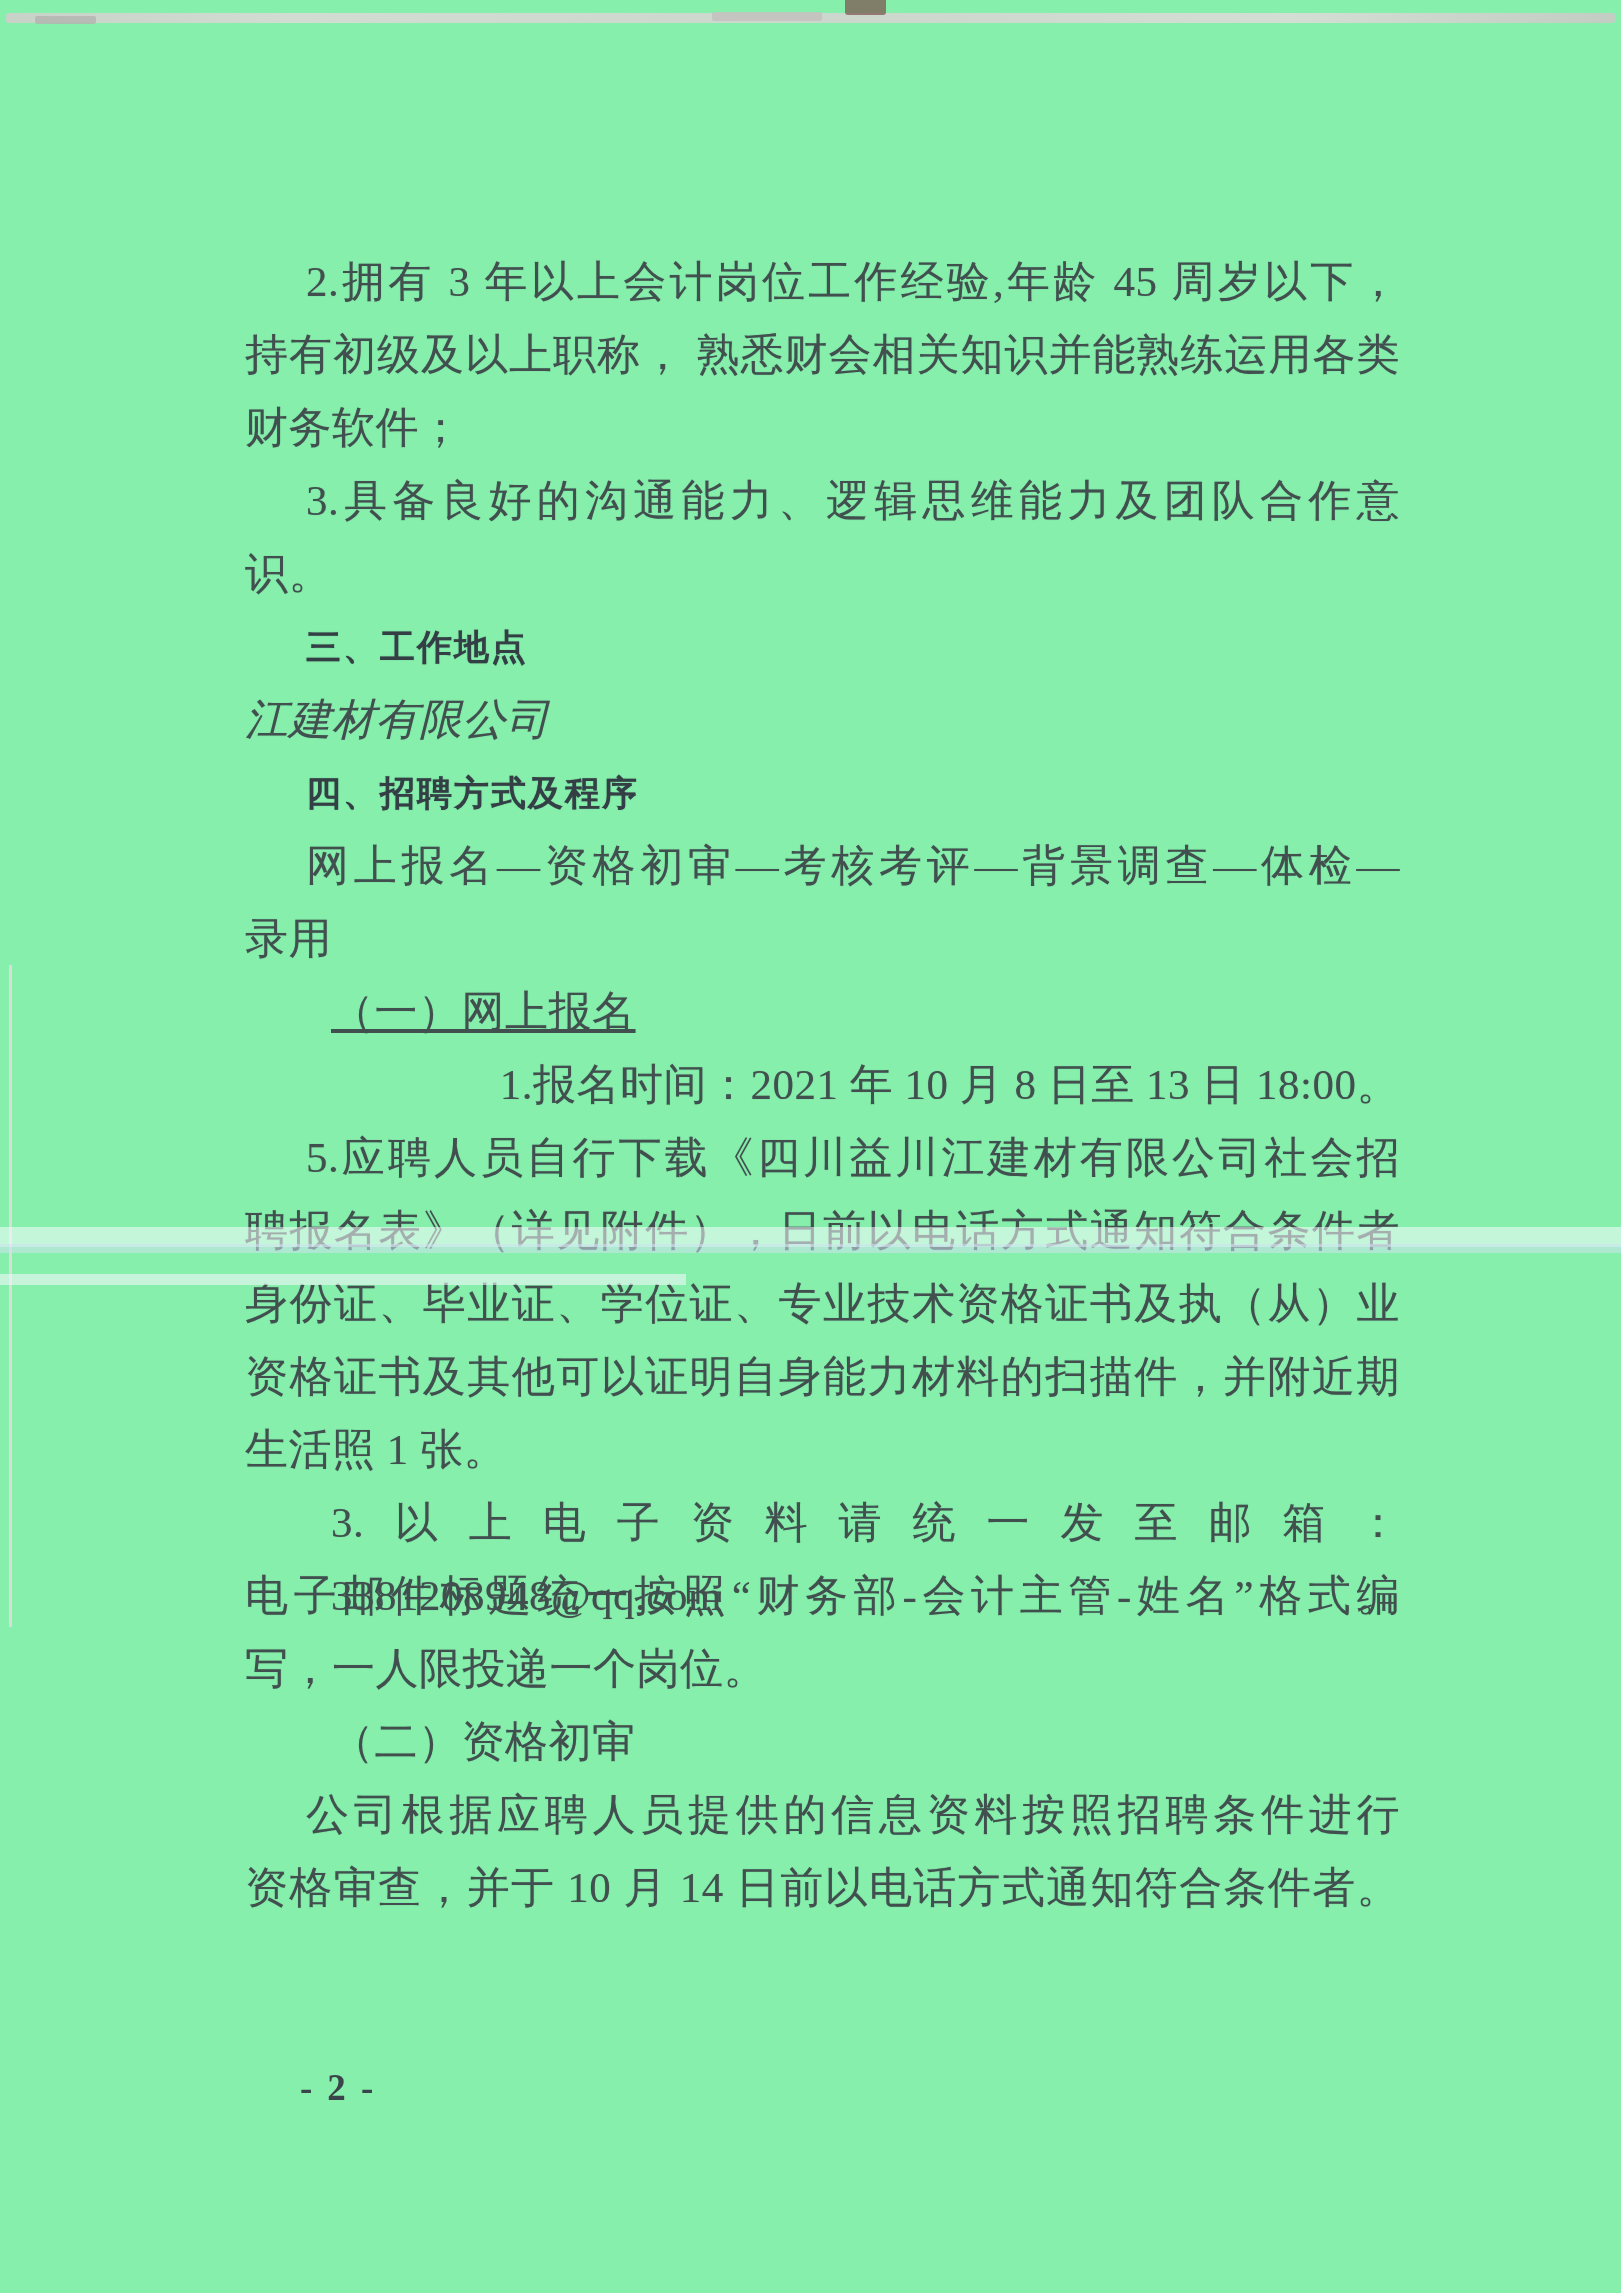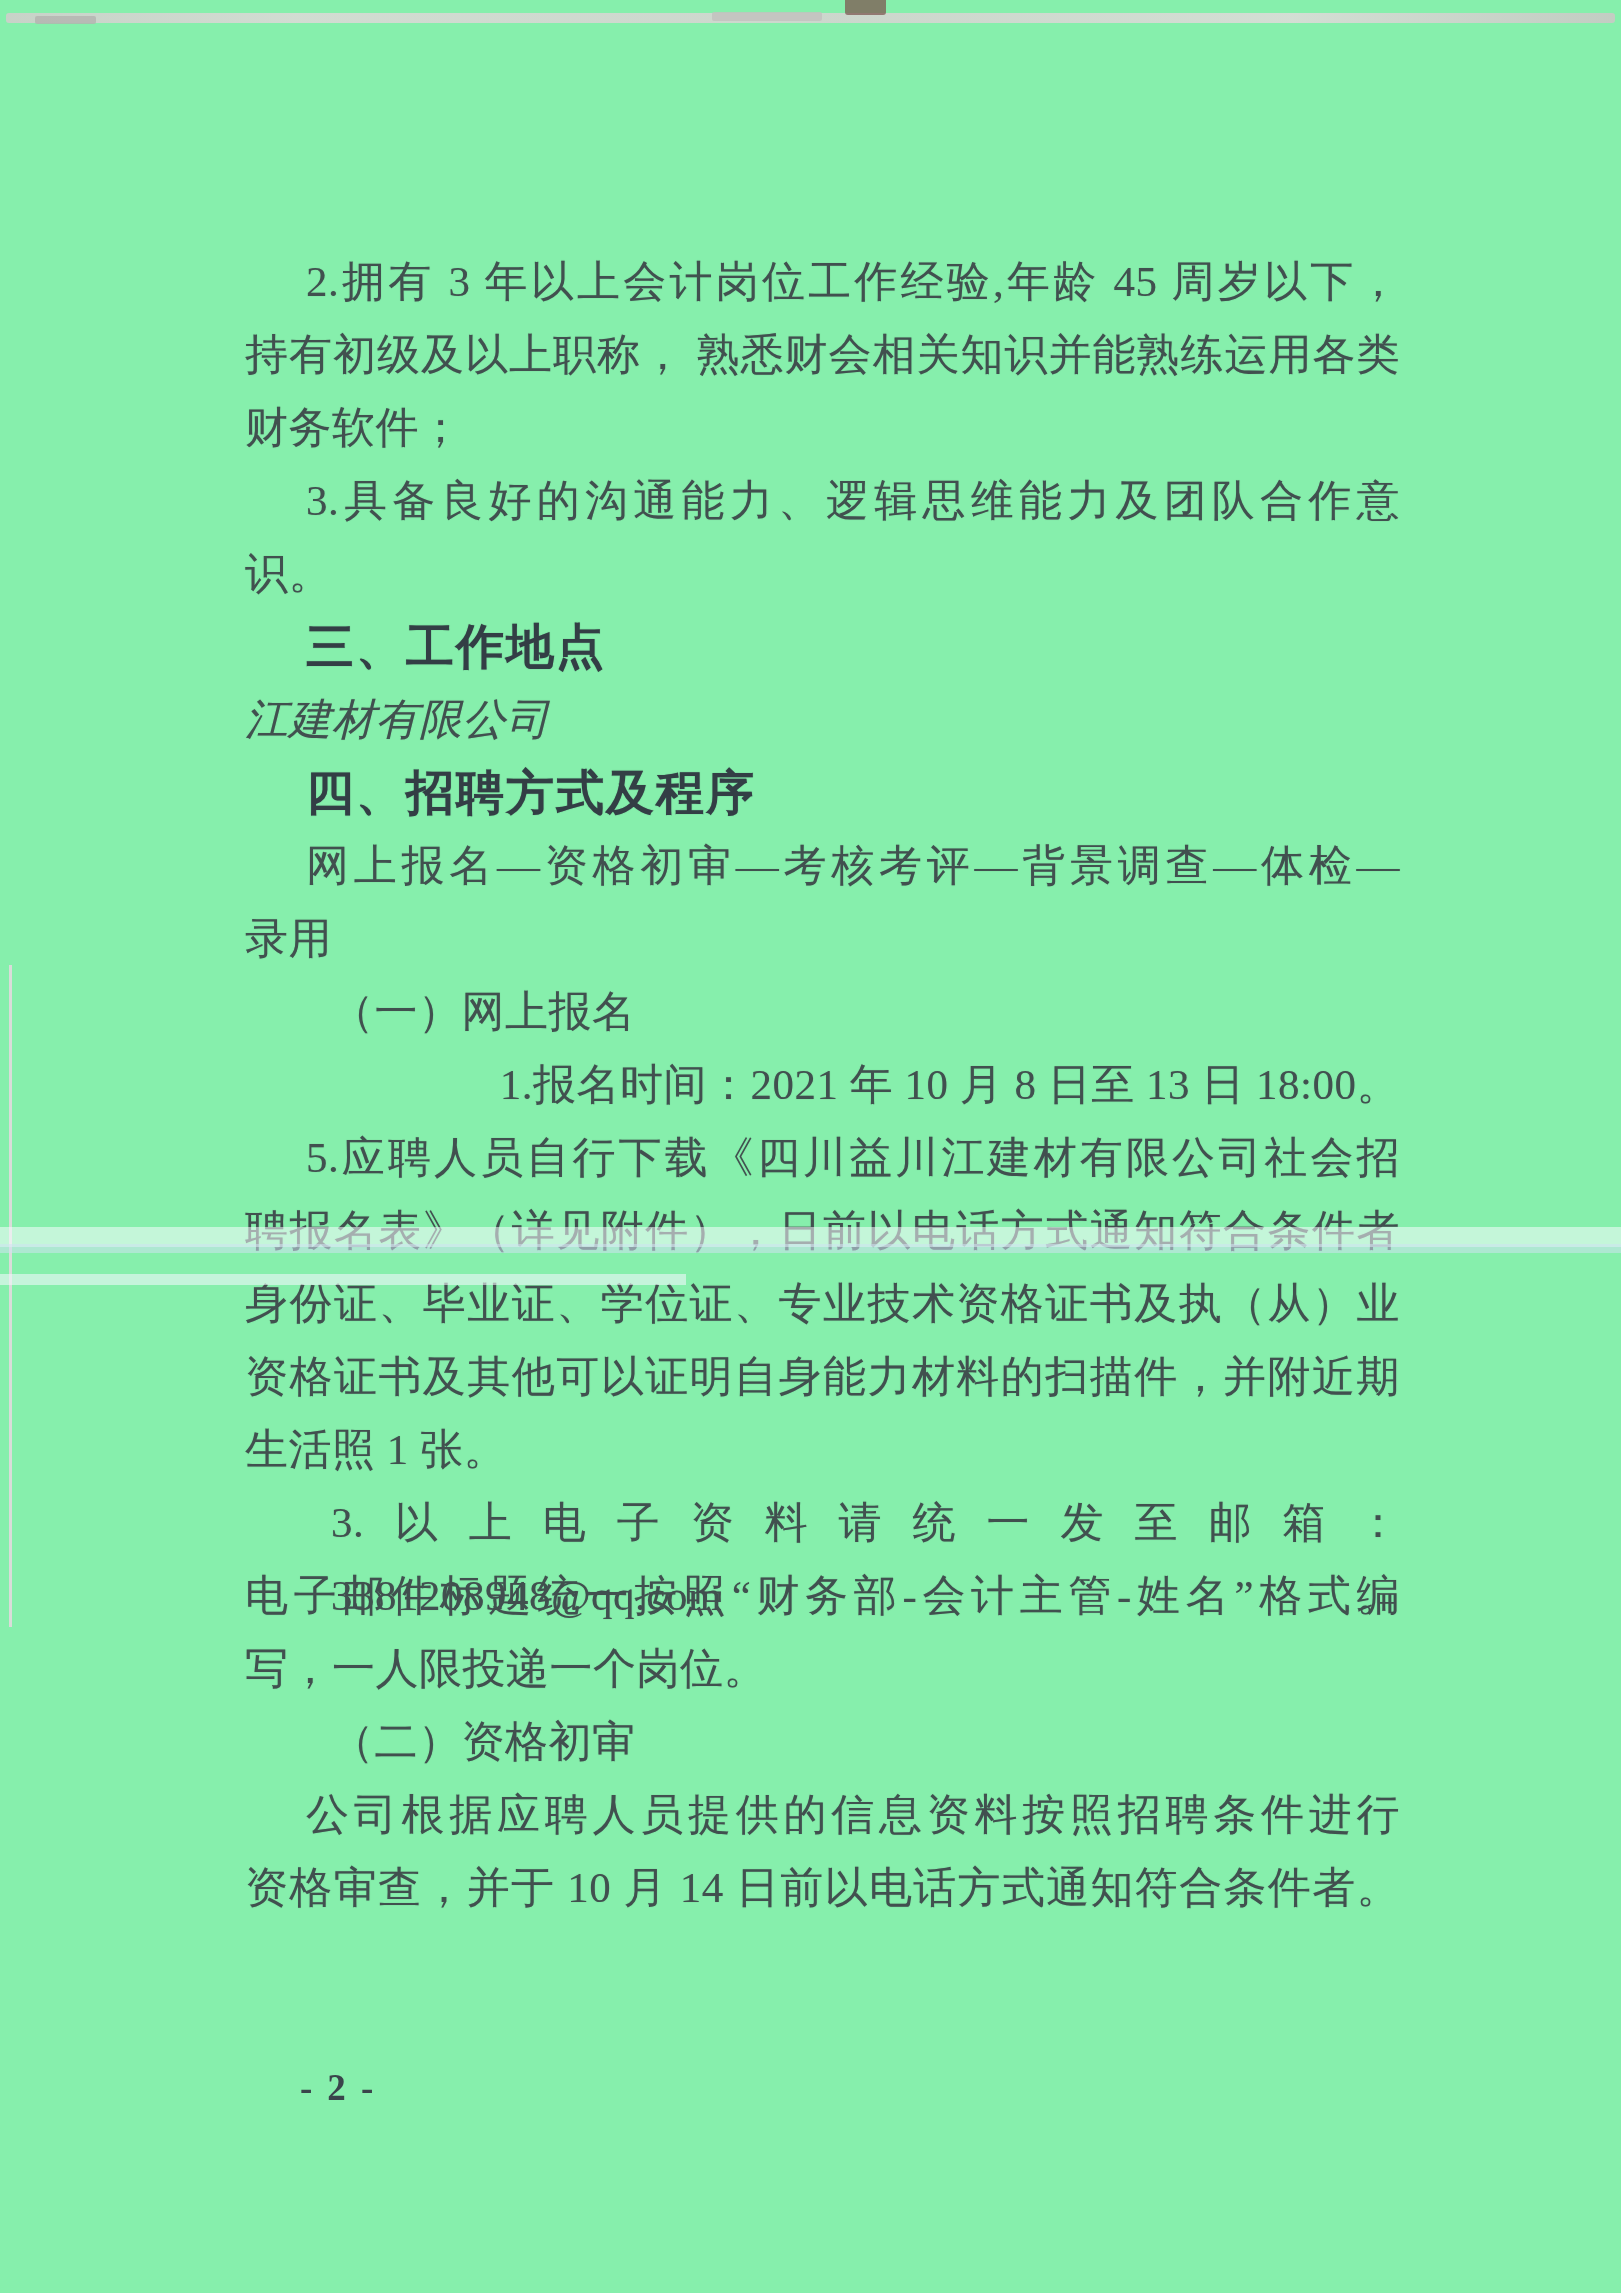--- a/index.html
+++ b/index.html
@@ -31,21 +31,21 @@
     text-shadow: 0 0 1px rgba(62, 78, 78, 0.35);
   }
   .line.just {
     white-space: normal;
     text-align: justify;
     text-align-last: justify;
   }
   .line.heading {
     font-family: "Liberation Sans", "DejaVu Sans", sans-serif;
     font-weight: 700;
-    font-size: 48px;
+    font-size: 35px;
     color: #333e45;
     letter-spacing: 2px;
     text-shadow: 0 0 1px rgba(40, 52, 58, 0.45);
   }
   .page-number {
     position: absolute;
     left: 300px;
     top: 2066px;
     font-family: "Liberation Serif", "DejaVu Serif", serif;
     font-weight: 700;
@@ -142,21 +142,21 @@
       <div class="line body just" style="padding-left: 61px;">2.拥有 3 年以上会计岗位工作经验,年龄 45 周岁以下，</div>
       <div class="line body just" style="padding-left: 0px;">持有初级及以上职称， 熟悉财会相关知识并能熟练运用各类</div>
       <div class="line body" style="padding-left: 0px;">财务软件；</div>
       <div class="line body just" style="padding-left: 61px;">3.具备良好的沟通能力、逻辑思维能力及团队合作意</div>
       <div class="line body" style="padding-left: 0px;">识。</div>
       <div class="line heading" style="padding-left: 61px;">三、工作地点</div>
       <div class="line body" style="padding-left: 0px; font-style: italic;">江建材有限公司</div>
       <div class="line heading" style="padding-left: 61px;">四、招聘方式及程序</div>
       <div class="line body just" style="padding-left: 61px;">网上报名—资格初审—考核考评—背景调查—体检—</div>
       <div class="line body" style="padding-left: 0px;">录用</div>
-      <div class="line body" style="padding-left: 86px;">（一）网上报名</div>
+      <div class="line body" style="padding-left: 86px; text-decoration: underline;">（一）网上报名</div>
       <div class="line body" style="padding-left: 61px; text-align: right;">1.报名时间：2021 年 10 月 8 日至 13 日 18:00。</div>
       <div class="line body just" style="padding-left: 61px;">5.应聘人员自行下载《四川益川江建材有限公司社会招</div>
       <div class="line body just" style="padding-left: 0px;">聘报名表》（详见附件），日前以电话方式通知符合条件者</div>
       <div class="line body just" style="padding-left: 0px;">身份证、毕业证、学位证、专业技术资格证书及执（从）业</div>
       <div class="line body just" style="padding-left: 0px;">资格证书及其他可以证明自身能力材料的扫描件，并附近期</div>
       <div class="line body" style="padding-left: 0px;">生活照 1 张。</div>
       <div class="line body just" style="padding-left: 86px;">3.以上电子资料请统一发至邮箱：3381208948@qq.com。</div>
       <div class="line body just" style="padding-left: 0px;">电子邮件标题统一按照“财务部-会计主管-姓名”格式编</div>
       <div class="line body" style="padding-left: 0px;">写，一人限投递一个岗位。</div>
       <div class="line body" style="padding-left: 86px;">（二）资格初审</div>

